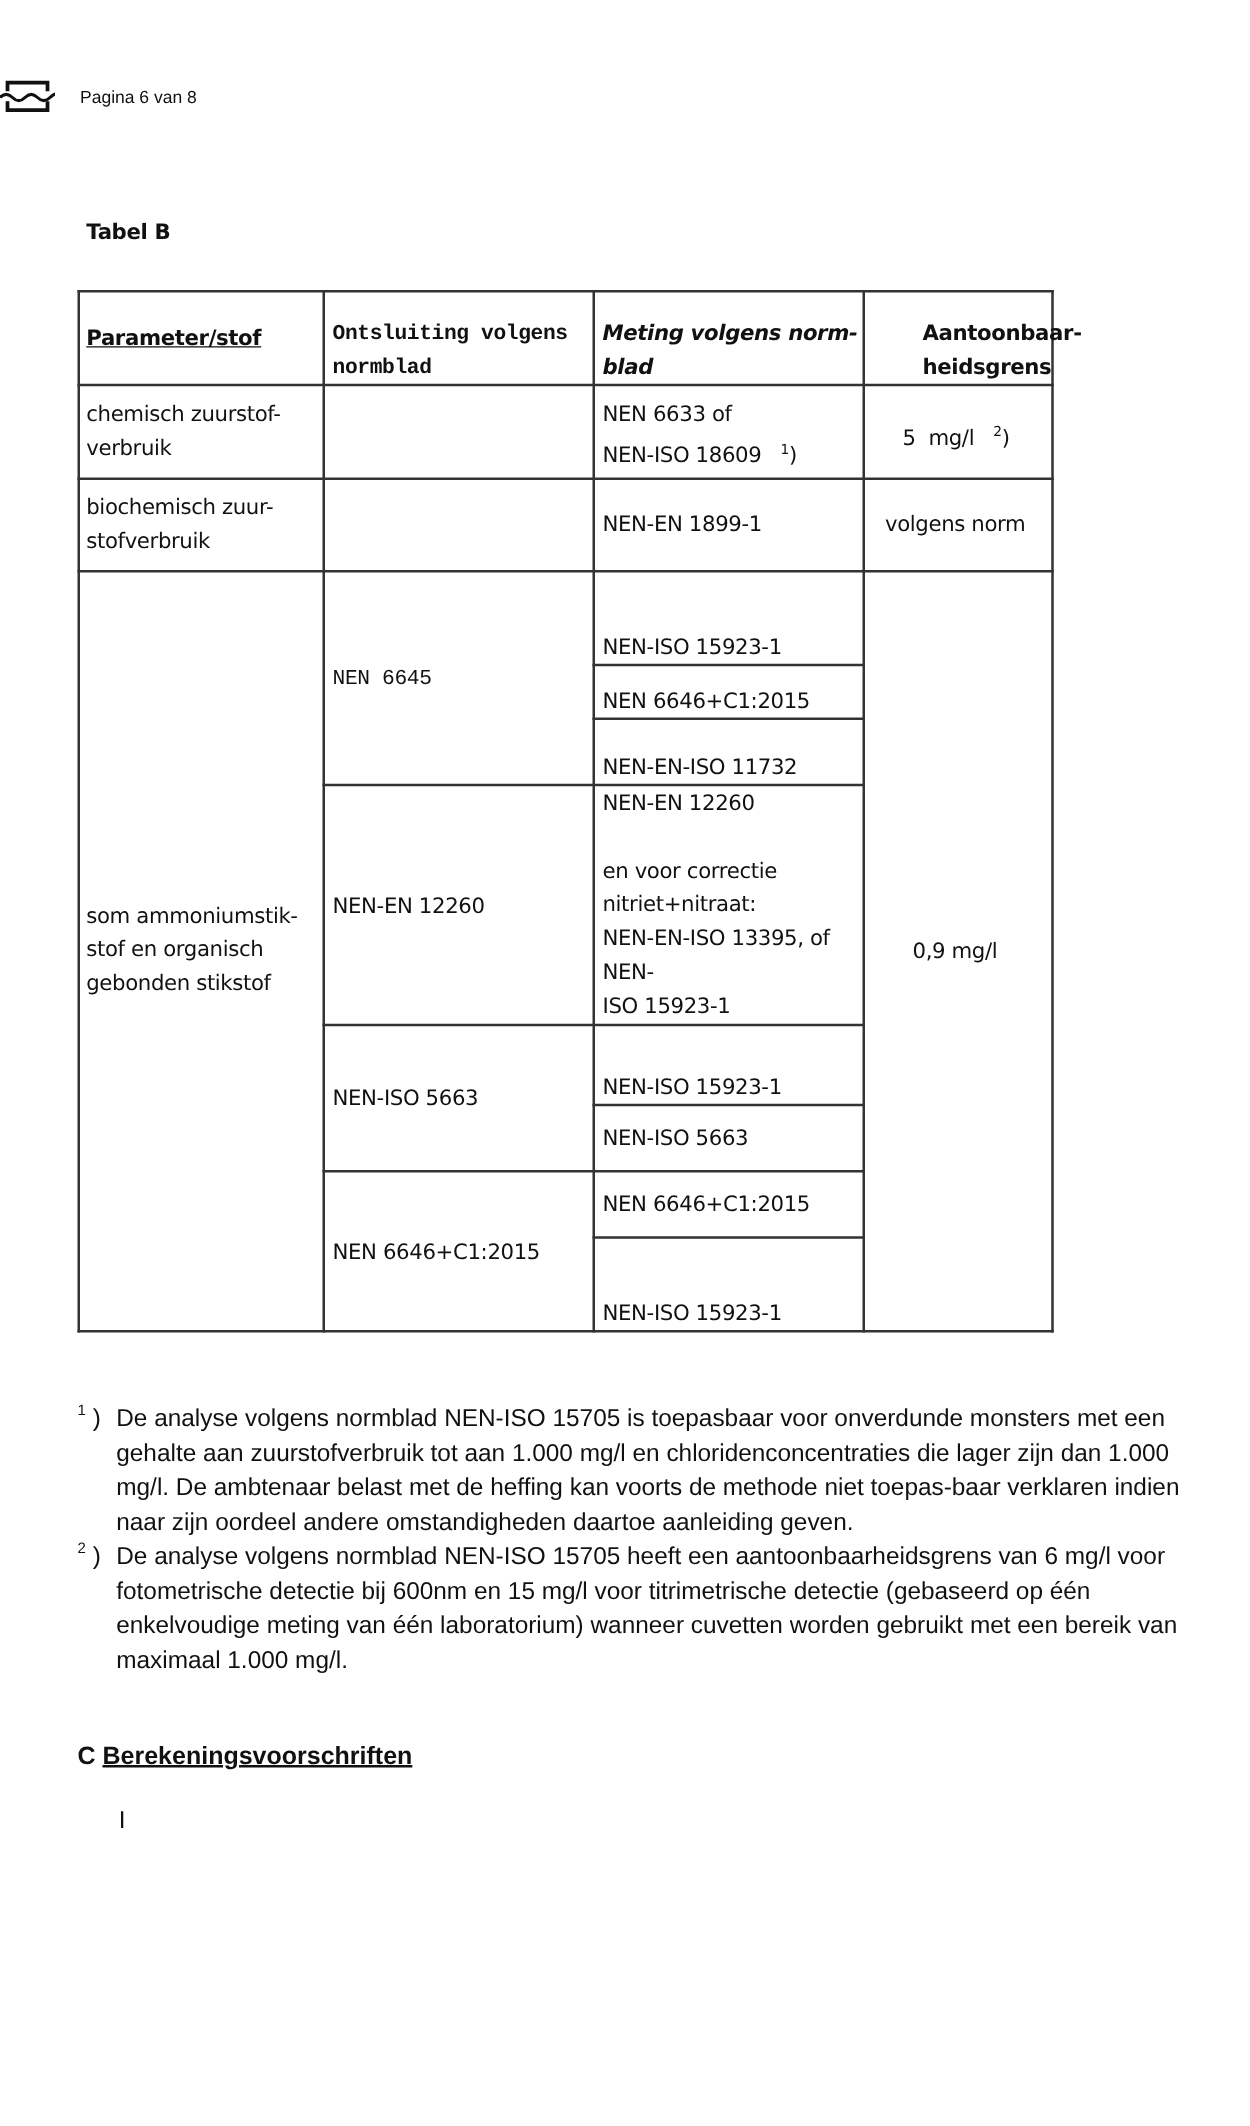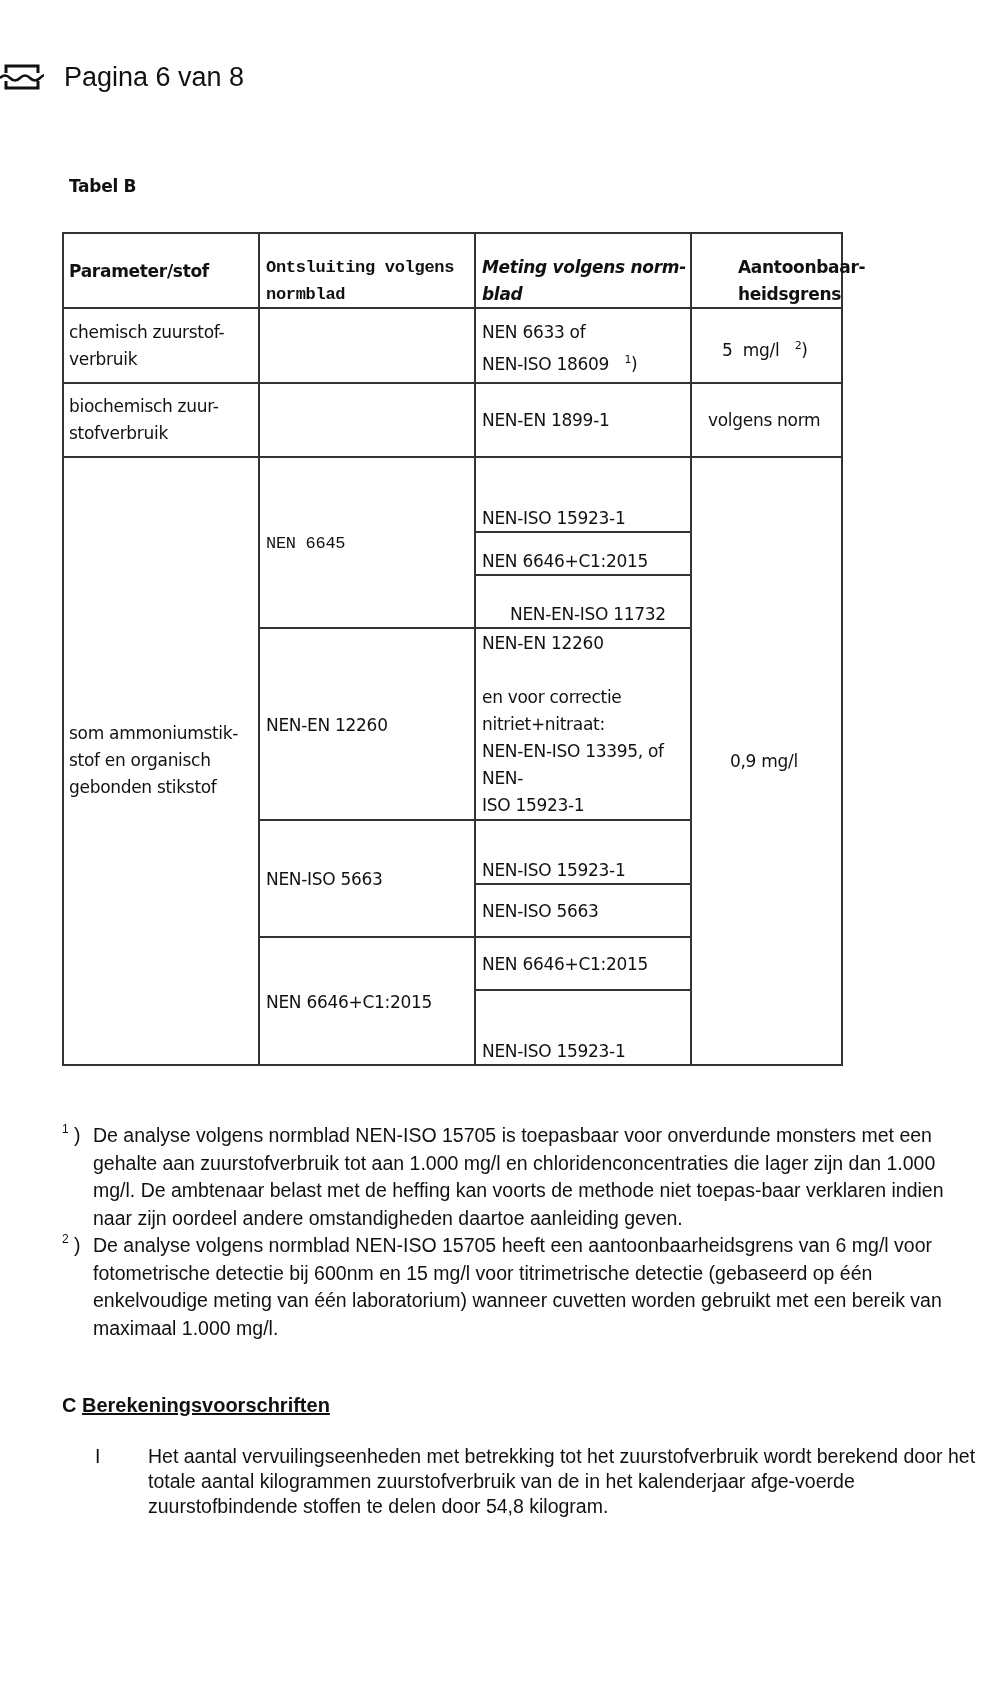--- a/index.html
+++ b/index.html
@@ -2,21 +2,21 @@
 <html><head>
 <meta charset="utf-8">
 <style>
   html, body { margin:0; padding:0; background:#ffffff; }
   body { width:1000px; height:1701px; position:relative; overflow:hidden; color:#111; }
   .abs { position:absolute; }
   .sans { font-family:"Liberation Sans", sans-serif; }
   .cal { font-family:"DejaVu Sans", sans-serif; font-size:17px; letter-spacing:-0.3px; }
   .page-header { left:0; top:62px; height:30px; display:flex; align-items:center; }
   .logo { width:44px; height:28px; margin-right:20px; }
-  .page-num { font-size:27px; }
+  .page-num { font-size:14px; }
   .table-title { left:69px; top:176px; font-weight:bold; }
   .line { position:absolute; background:#333; }
   .cell-text { position:absolute; line-height:27px; white-space:pre-line; }
   .bold { font-weight:bold; }
   .sup { font-size:11px; vertical-align:super; }
   .footnotes { left:62px; top:1122px; width:900px; font-size:19.5px; line-height:27.5px; }
   .fn { position:relative; padding-left:31px; }
   .fn-mark { position:absolute; left:0; top:0; }
   .fn-mark .n { font-size:12px; position:relative; top:-9px; }
   .section-c { left:62px; top:1394px; font-size:20px; font-weight:bold; }
@@ -57,21 +57,21 @@
 
   <div class="line" style="left:258px;top:627px;width:433px;height:1.5px;"></div>
   <div class="line" style="left:258px;top:819px;width:433px;height:1.5px;"></div>
   <div class="line" style="left:258px;top:936px;width:433px;height:1.5px;"></div>
 
   <div class="line" style="left:474px;top:531px;width:217px;height:1.5px;"></div>
   <div class="line" style="left:474px;top:574px;width:217px;height:1.5px;"></div>
   <div class="line" style="left:474px;top:883px;width:217px;height:1.5px;"></div>
   <div class="line" style="left:474px;top:989px;width:217px;height:1.5px;"></div>
 
-  <div class="cell-text cal bold" style="left:69px;top:258px;">Parameter/stof</div>
+  <div class="cell-text cal bold" style="left:69px;top:258px;text-decoration:underline;">Parameter/stof</div>
   <div class="cell-text cal bold" style="left:266px;top:254px;font-family:Liberation Mono, monospace;">Ontsluiting volgens
 normblad</div>
   <div class="cell-text cal bold" style="left:482px;top:254px;font-style:italic;">Meting volgens norm-
 blad</div>
   <div class="cell-text cal bold" style="left:698px;top:254px;margin-left:40px;">Aantoonbaar-
 heidsgrens</div>
 
   <div class="cell-text cal" style="left:69px;top:319px;">chemisch zuurstof-
 verbruik</div>
   <div class="cell-text cal" style="left:482px;top:319px;"><span>NEN 6633 of</span>
@@ -84,21 +84,21 @@
   <div class="cell-text cal" style="left:708px;top:407px;">volgens norm</div>
 
   <div class="cell-text cal" style="left:69px;top:720px;">som ammoniumstik-
 stof en organisch
 gebonden stikstof</div>
   <div class="cell-text cal" style="left:730px;top:748px;">0,9 mg/l</div>
 
   <div class="cell-text cal" style="left:266px;top:530px;font-family:Liberation Mono, monospace;">NEN 6645</div>
   <div class="cell-text cal" style="left:482px;top:505px;">NEN-ISO 15923-1</div>
   <div class="cell-text cal" style="left:482px;top:548px;">NEN 6646+C1:2015</div>
-  <div class="cell-text cal" style="left:510px;top:601px;text-align:center;">NEN-EN-ISO 11732</div>
+  <div class="cell-text cal" style="left:482px;top:601px;text-align:center;">NEN-EN-ISO 11732</div>
 
   <div class="cell-text cal" style="left:266px;top:712px;">NEN-EN 12260</div>
   <div class="cell-text cal" style="left:482px;top:630px;">NEN-EN 12260
 
 en voor correctie
 nitriet+nitraat:
 NEN-EN-ISO 13395, of
 NEN-
 ISO 15923-1</div>
 
@@ -123,15 +123,14 @@
 </div>
 
 <div class="abs section-c sans">
   <span>C</span>
   <u>Berekeningsvoorschriften</u>
 </div>
 
 <div class="abs sub-i sans" style="width:880px;height:120px;">
   <span class="sub-i-num">I</span>
   <div class="sub-i-body">
-    <div class="calc-text">Het aantal vervuilingseenheden met betrekking tot het zuurstofverbruik wordt berekend door het totale aantal kilogrammen zuurstofverbruik van de in het kalenderjaar afge-voerde zuurstofbindende stoffen te delen door 54,8 kilogram.</div>
   </div>
 </div>
 
 </body></html>

